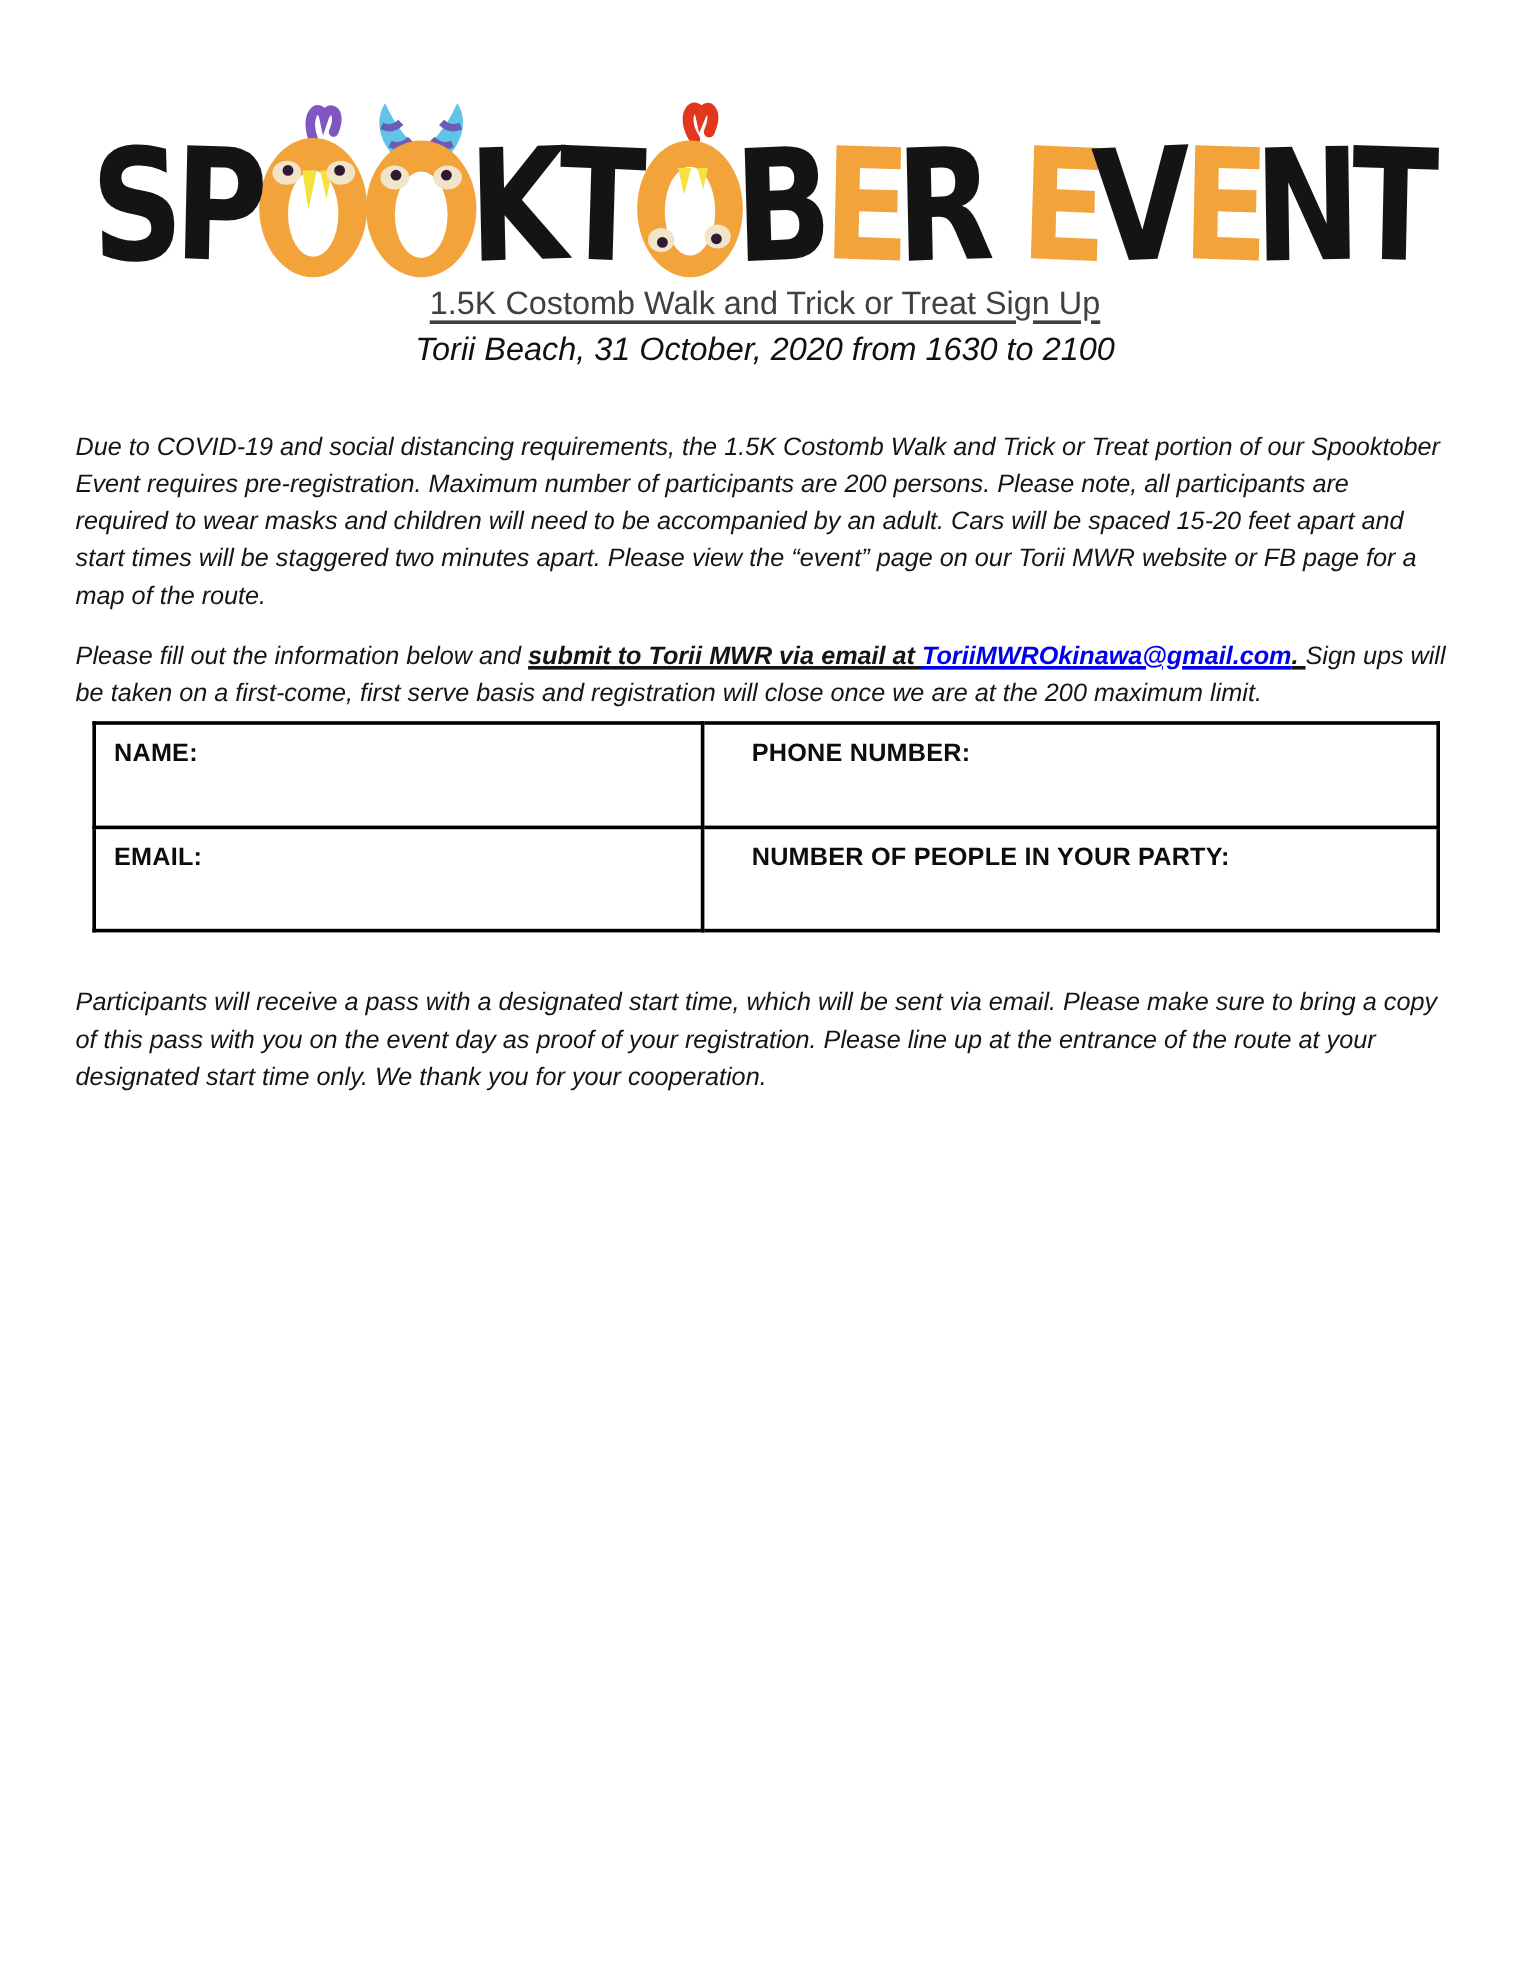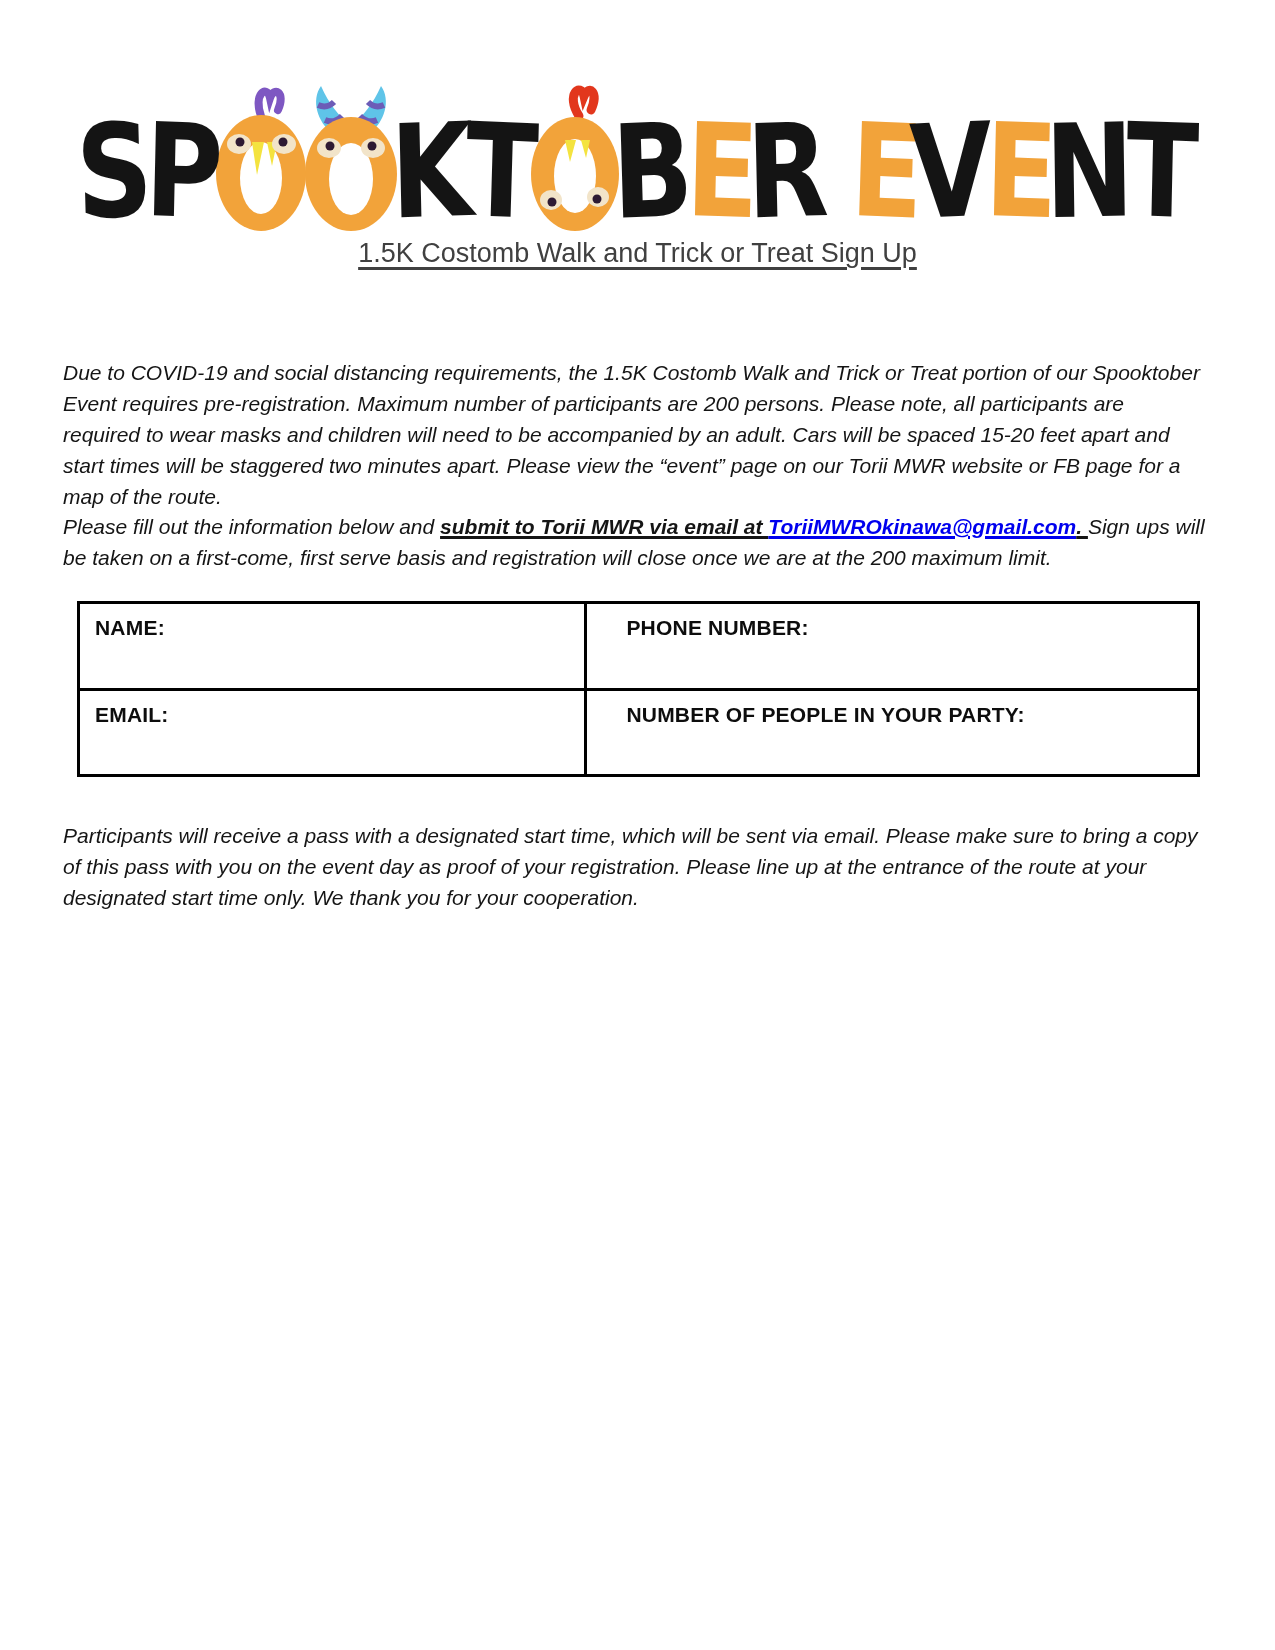--- a/index.html
+++ b/index.html
@@ -35,21 +35,21 @@
     font-size:27px; font-style:italic; color:#111;
   }
 
   
   .para {
     position:absolute; left:63px; width:1152px;
     font-size:21px; line-height:31px; font-style:italic; color:#151515;
     white-space:pre-line;
   }
   .p-intro  { top:336px; }
-  .p-submit { top:490px; }
+  .p-submit { top:510px; }
   .p-pass   { top:799px; }
   .bold-ul  { font-weight:bold; text-decoration:underline; text-decoration-thickness:2.5px; }
   .email-link {
     font-weight:bold; font-style:italic; color:#0000ee;
     text-decoration:underline; text-decoration-thickness:2.5px; cursor:pointer;
   }
 
   
   .signup-table {
     position:absolute; top:601px; left:77px; width:1123px; height:176px;
@@ -115,20 +115,21 @@
       <span class="lg-letter" style="color: rgb(242, 163, 58); transform: scaleY(1.22) rotate(2deg);">E</span>
       <span class="lg-letter" style="color: rgb(20, 20, 20); transform: scaleY(1.22) rotate(-2deg);">V</span>
       <span class="lg-letter" style="color: rgb(242, 163, 58); transform: scaleY(1.22) rotate(1.5deg);">E</span>
       <span class="lg-letter" style="color: rgb(20, 20, 20); transform: scaleY(1.22) rotate(-1deg);">N</span>
       <span class="lg-letter" style="color: rgb(20, 20, 20); transform: scaleY(1.22) rotate(1.5deg);">T</span>
     </div>
 
   <div class="h1wrap">
     <span class="h1">1.5K Costomb Walk and Trick or Treat Sign Up</span>
   </div>
+  <div class="h2">Torii Beach, 31 October, 2020 from 1630 to 2100</div>
 
   <p class="para p-intro">Due to COVID-19 and social distancing requirements, the 1.5K Costomb Walk and Trick or Treat portion of our Spooktober
 Event requires pre-registration. Maximum number of participants are 200 persons.  Please note, all participants are
 required to wear masks and children will need to be accompanied by an adult. Cars will be spaced 15-20 feet apart and
 start times will be staggered two minutes apart.  Please view the “event” page on our Torii MWR website or FB page for a
 map of the route.</p>
 
   <p class="para p-submit"><span>Please fill out the information below and </span><span class="bold-ul">submit to Torii MWR via email at </span><a class="email-link">ToriiMWROkinawa@gmail.com</a><span class="bold-ul">.  </span><span>Sign ups will
 be taken on a first-come, first serve basis and registration will close once we are at the 200 maximum limit.</span></p>
 

